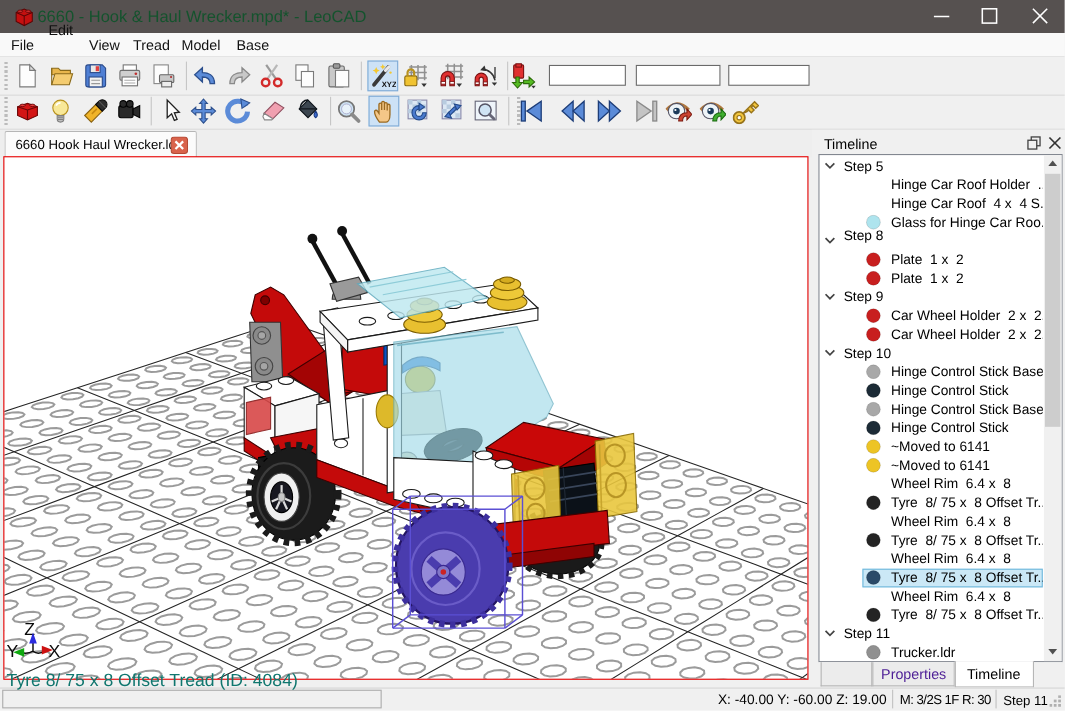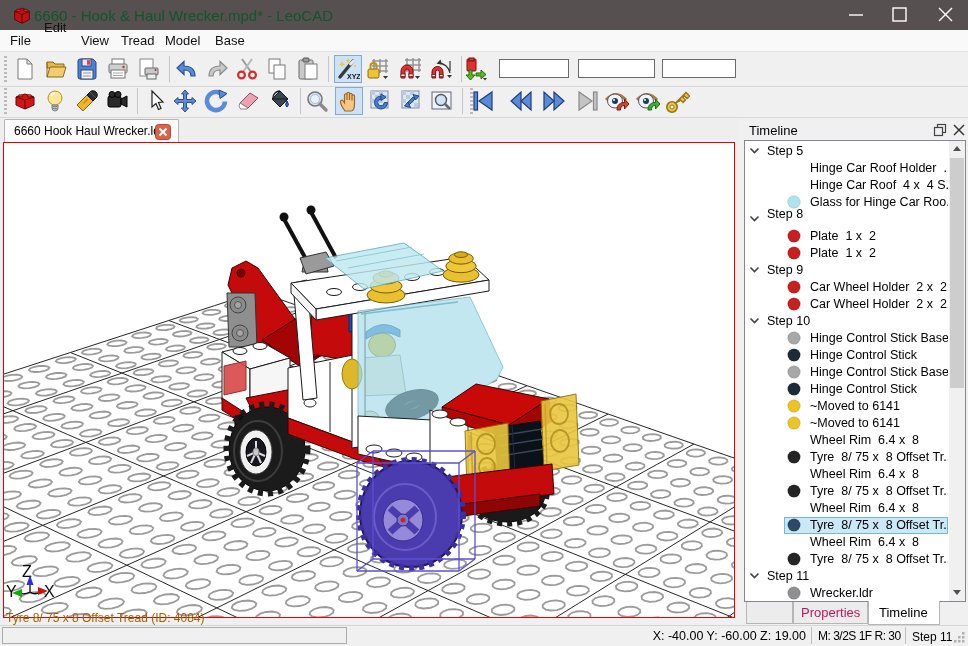--- a/index.html
+++ b/index.html
@@ -1022,42 +1022,42 @@
     <circle cx="7" cy="7" r="6.3" fill="#242424" stroke="rgba(0,0,0,0.2)" stroke-width="0.6"></circle>
   </svg>
 <div class="tlt" style="left:810px;top:551px;max-width:138px;overflow:hidden">Tyre  8/ 75 x  8 Offset Tr...</div>
 <svg style="position:absolute;left:749px;top:572px" width="11" height="8" viewBox="0 0 11 8">
     <path d="M1.5 1.5 L5.5 5.5 L9.5 1.5" fill="none" stroke="#444" stroke-width="1.6"></path>
   </svg>
 <div class="tlt" style="left:767px;top:568px">Step 11</div>
 <svg style="position:absolute;left:787px;top:586px" width="14" height="14">
     <circle cx="7" cy="7" r="6.3" fill="#909090" stroke="rgba(0,0,0,0.2)" stroke-width="0.6"></circle>
   </svg>
-<div class="tlt" style="left:810px;top:585px;max-width:138px;overflow:hidden">Wrecker.ldr</div>
+<div class="tlt" style="left:810px;top:585px;max-width:138px;overflow:hidden">Trucker.ldr</div>
 
 <div class="abs" style="left:949px;top:141px;width:16px;height:460px;background:#f0f0f0"></div>
 <svg class="abs" style="left:949px;top:141px" width="16" height="17">
     <path d="M4 10 L8 5 L12 10 z" fill="#505050"></path>
   </svg>
 <svg class="abs" style="left:949px;top:584px" width="16" height="17">
     <path d="M4 6 L8 11 L12 6 z" fill="#505050"></path>
   </svg>
 <div class="abs" style="left:950px;top:158px;width:14px;height:230px;background:#cdcdcd"></div>
 
 <div class="abs" style="left:744px;top:602px;width:222px;height:23px;background:#f0f0f0"></div>
 <div class="abs" style="left:746px;top:602px;width:47px;height:22px;background:#ececec;border:1px solid #b6b6b6;border-top:none"></div>
 <div class="abs" style="left:794px;top:605px;font-size:13px;color:#404040">Parts</div>
 <div class="abs" style="left:793px;top:602px;width:75px;height:22px;background:#ececec;border:1px solid #b6b6b6;border-top:none"></div>
-<div class="abs" style="left:801px;top:605px;font-size:13px;color:#be185d">Properties</div>
+<div class="abs" style="left:801px;top:605px;font-size:13px;color:#4c1d95">Properties</div>
 <div class="abs" style="left:868px;top:601px;width:72px;height:24px;background:#ffffff;border:1px solid #b6b6b6;border-top:none"></div>
 <div class="abs" style="left:879px;top:605px;font-size:13px;color:#000">Timeline</div>
 
 <div class="abs" style="left:0;top:625px;width:968px;height:21px;background:#f0f0f0;border-top:1px solid #d5d5d5"></div>
 <div class="abs" style="left:2px;top:627px;width:345px;height:17px;border:1px solid #ababab"></div>
-<div class="abs" style="left:6px;top:611px;font-size:12px;color:#a16207">Tyre  8/ 75 x  8 Offset Tread (ID: 4084)</div>
+<div class="abs" style="left:6px;top:611px;font-size:16px;color:#0f766e">Tyre  8/ 75 x  8 Offset Tread (ID: 4084)</div>
 <div class="abs" style="left:640px;top:629px;width:166px;text-align:right;font-size:12.5px;color:#000">X: -40.00 Y: -60.00 Z: 19.00</div>
 <div class="abs" style="left:811px;top:627px;width:1px;height:17px;background:#c0c0c0"></div>
 <div class="abs" style="left:818px;top:629px;width:86px;font-size:12px;letter-spacing:-0.5px;color:#000;white-space:nowrap;overflow:hidden">M: 3/2S 1F R: 30</div>
 <div class="abs" style="left:905px;top:627px;width:1px;height:17px;background:#c0c0c0"></div>
 <div class="abs" style="left:912px;top:630px;font-size:12px;color:#000">Step 11</div>
 <svg class="abs" style="left:954px;top:632px" width="12" height="12">
     <g fill="#b0b0b0">
       <rect x="8" y="0" width="2.5" height="2.5"></rect>
       <rect x="4" y="4" width="2.5" height="2.5"></rect>
       <rect x="8" y="4" width="2.5" height="2.5"></rect>

